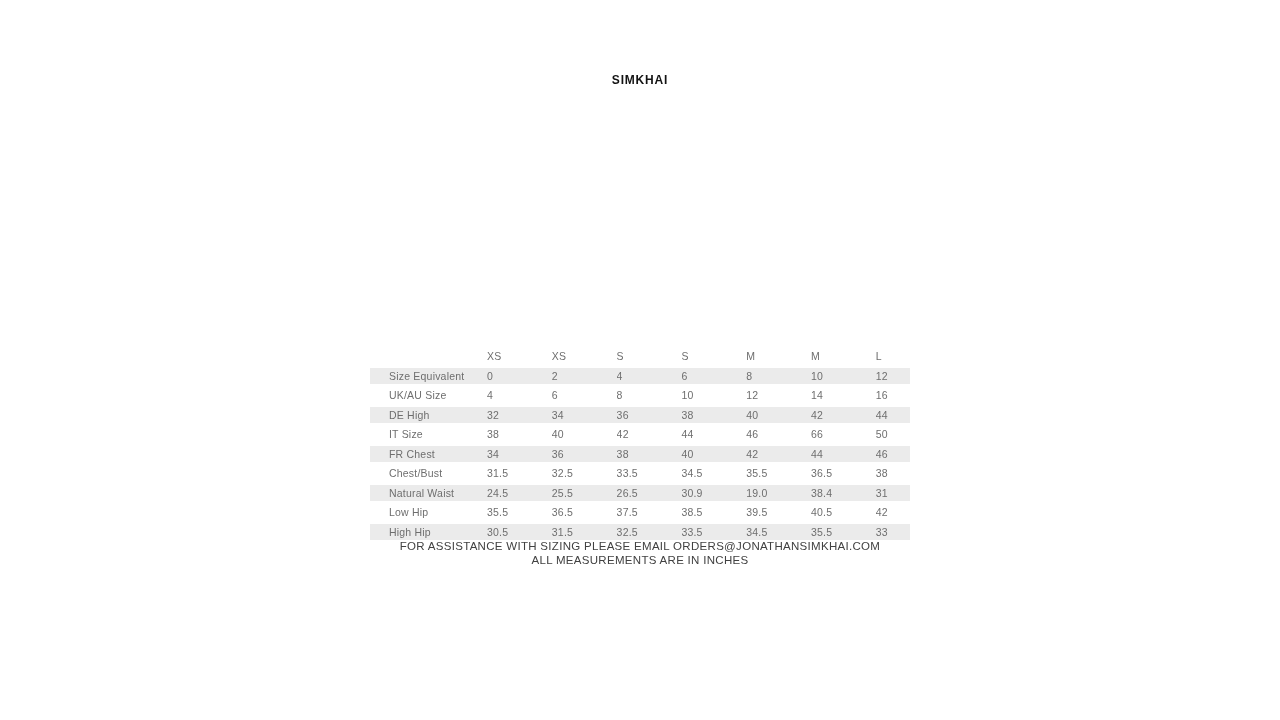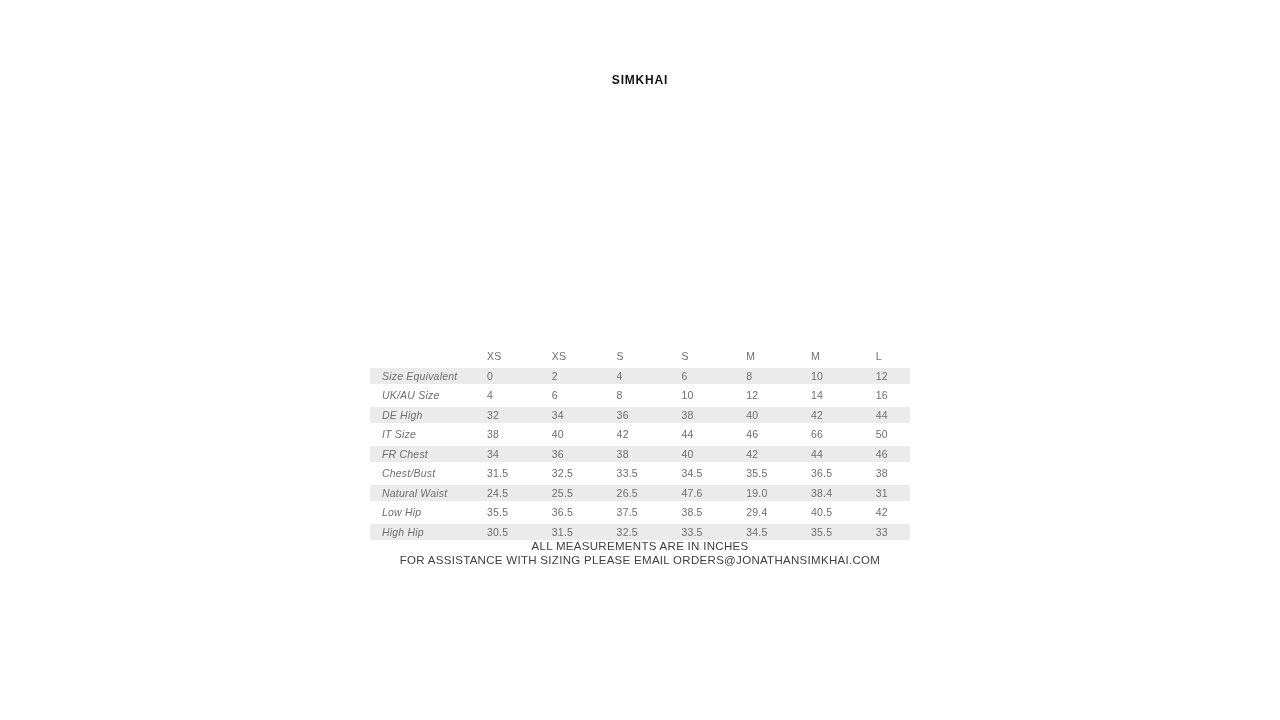--- a/index.html
+++ b/index.html
@@ -41,24 +41,23 @@
     align-items: center;
   }
   .trow.header { height: 20px; }
   .trow.shaded {
     background: var(--shade);
     border-top: 2px solid #ffffff;
     border-bottom: 2px solid #ffffff;
   }
   .tcell-label {
     flex: 0 0 117px;
-    padding-left: 12px;
+    padding-left: 19px;
     overflow: hidden;
     white-space: nowrap;
-    font-style: italic;
   }
   .tcell {
     flex: 0 0 64.8px;
     overflow: hidden;
     white-space: nowrap;
   }
   .tcell.last { flex: 1 1 auto; }
   .footer-note {
     position: absolute;
     top: 540px; left: 0;
@@ -152,46 +151,46 @@
     <div class="tcell">35.5</div>
     <div class="tcell">36.5</div>
     <div class="tcell last">38</div>
   </div>
 
   <div class="trow shaded">
     <div class="tcell-label">Natural Waist</div>
     <div class="tcell">24.5</div>
     <div class="tcell">25.5</div>
     <div class="tcell">26.5</div>
-    <div class="tcell">47.6</div>
+    <div class="tcell">30.9</div>
     <div class="tcell">19.0</div>
     <div class="tcell">38.4</div>
     <div class="tcell last">31</div>
   </div>
 
   <div class="trow">
     <div class="tcell-label">Low Hip</div>
     <div class="tcell">35.5</div>
     <div class="tcell">36.5</div>
     <div class="tcell">37.5</div>
     <div class="tcell">38.5</div>
-    <div class="tcell">29.4</div>
+    <div class="tcell">39.5</div>
     <div class="tcell">40.5</div>
     <div class="tcell last">42</div>
   </div>
 
   <div class="trow shaded">
     <div class="tcell-label">High Hip</div>
     <div class="tcell">30.5</div>
     <div class="tcell">31.5</div>
     <div class="tcell">32.5</div>
     <div class="tcell">33.5</div>
     <div class="tcell">34.5</div>
     <div class="tcell">35.5</div>
     <div class="tcell last">33</div>
   </div>
 
 </div>
 
 <div class="footer-note">
+  <div>FOR ASSISTANCE WITH SIZING PLEASE EMAIL ORDERS@JONATHANSIMKHAI.COM</div>
   <div>ALL MEASUREMENTS ARE IN INCHES</div>
-  <div>FOR ASSISTANCE WITH SIZING PLEASE EMAIL ORDERS@JONATHANSIMKHAI.COM</div>
 </div>
 
 </body></html>

